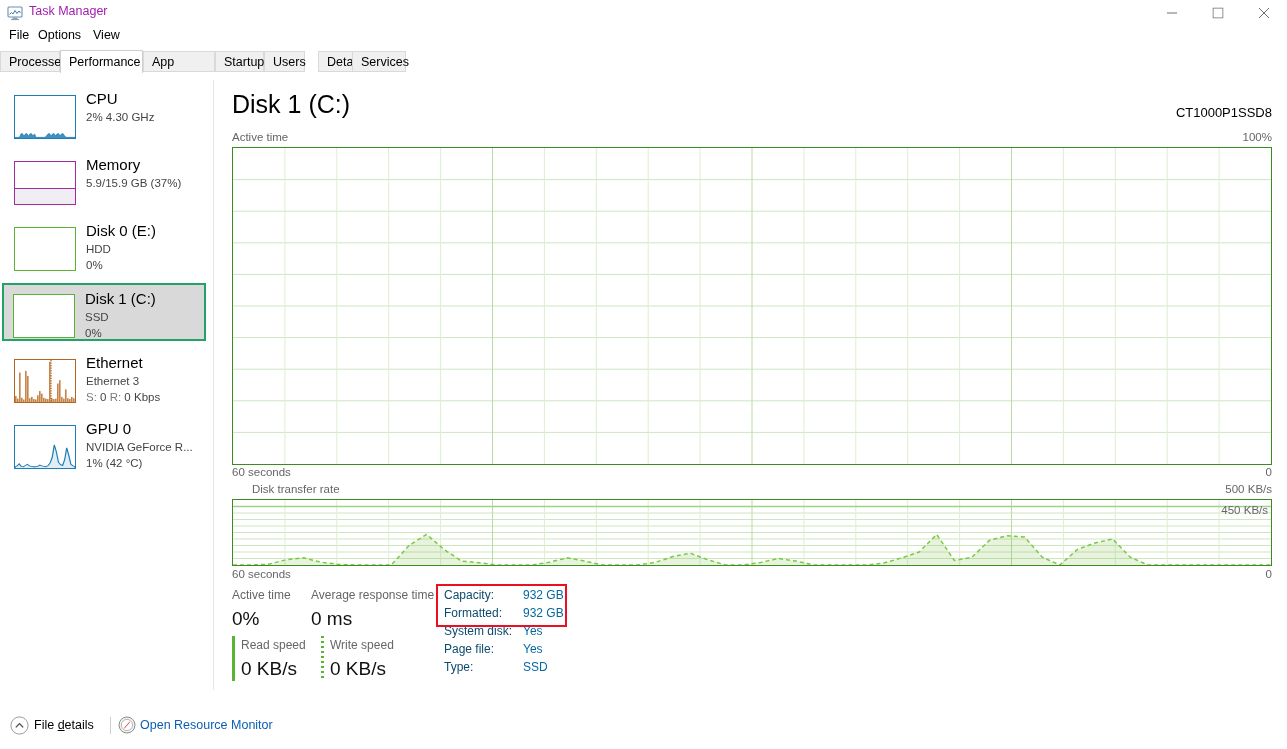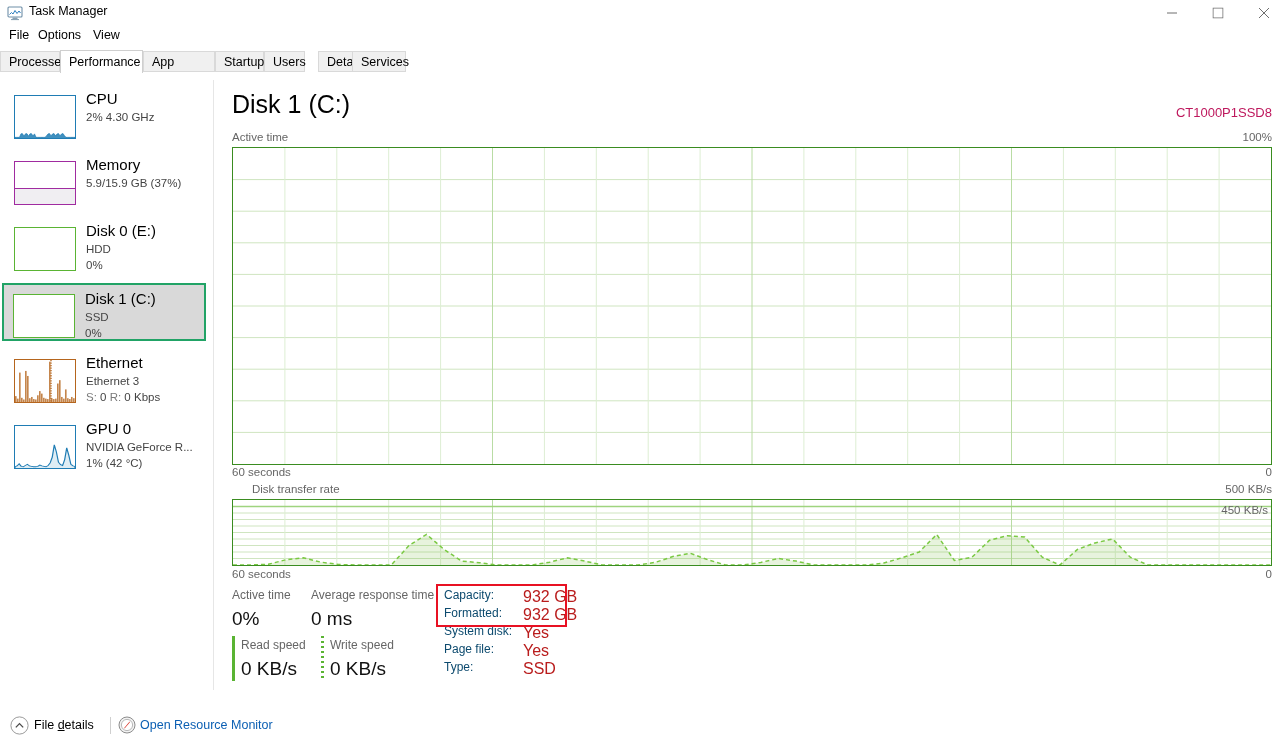--- a/index.html
+++ b/index.html
@@ -9,21 +9,21 @@
     background:#ffffff;
     font-family:"Liberation Sans","DejaVu Sans",sans-serif;
     font-size:12px;color:#000;
     -webkit-font-smoothing:antialiased;
   }
   .app{position:relative;width:1287px;height:749px;}
 
   
   .titlebar{position:absolute;left:0;top:0;width:1287px;height:26px;background:#ffffff;}
   .tb-icon{position:absolute;left:7px;top:5px;width:16px;height:16px;}
-  .tb-title{position:absolute;left:29px;top:4px;font-size:12.5px;color:#000000;}
+  .tb-title{position:absolute;left:29px;top:4px;font-size:12.5px;color:#a21caf;}
   .wbtn{position:absolute;top:0;width:46px;height:26px;cursor:default;}
   .wbtn svg{position:absolute;left:50%;top:50%;transform:translate(-50%,-50%);}
   #btn-min{right:92px;}
   #btn-max{right:46px;}
   #btn-close{right:0px;}
 
   
   .menubar{position:absolute;left:0;top:27px;width:1287px;height:20px;}
   .menuitem{position:absolute;top:0;font-size:12.5px;color:#000;padding:1px 5px;cursor:default;}
 
@@ -48,34 +48,34 @@
   .side-item.selected .s-sub1{left:81px;}
   .s-sub2{position:absolute;left:82px;top:42px;font-size:11.5px;color:#444;white-space:nowrap;}
   .side-item.selected .s-sub2{left:81px;}
   .dimlab{color:#7a7a7a;}
 
   .vsep{position:absolute;left:213px;top:80px;width:1px;height:610px;background:#e6e6e6;}
 
   
   .main{position:absolute;left:226px;top:78px;width:1048px;height:620px;}
   .page-title{position:absolute;left:6px;top:12px;font-size:25px;color:#000;letter-spacing:0px;}
-  .device-model{position:absolute;right:2px;top:27px;font-size:13px;color:#be185d;}
+  .device-model{position:absolute;right:2px;top:27px;font-size:13px;color:#000000;}
 
   .cap-left{position:absolute;font-size:11.5px;color:#666;}
   .cap-right{position:absolute;font-size:11.5px;color:#666;}
 
   .graph{position:absolute;box-sizing:border-box;border:1px solid #3a8c20;background:#ffffff;overflow:hidden;}
   .graph svg{display:block;}
 
   
   .stats{position:absolute;left:0px;top:510px;width:1048px;height:105px;}
   .st-lab{position:absolute;font-size:12px;color:#666;white-space:nowrap;}
   .st-val{position:absolute;font-size:19px;color:#111;white-space:nowrap;}
   .rowlab{position:absolute;font-size:12px;color:#0c4a6e;white-space:nowrap;}
-  .rowval{position:absolute;font-size:16px;color:#b91c1c;white-space:nowrap;}
+  .rowval{position:absolute;font-size:12px;color:#0369a1;white-space:nowrap;}
   .bar-solid{position:absolute;width:3px;background:#5ab433;}
   .bar-dotted{position:absolute;width:3px;
      background-image:linear-gradient(#5ab433 50%, rgba(255,255,255,0) 0%);
      background-size:3px 5px;background-repeat:repeat-y;}
   .redbox{position:absolute;border:2px solid #e81123;box-sizing:border-box;pointer-events:none;}
 
   
   .bottombar{position:absolute;left:0;top:703px;width:1287px;height:46px;background:#ffffff;}
   .bb-chev{position:absolute;left:10px;top:13px;width:19px;height:19px;cursor:default;}
   .bb-fewer{position:absolute;left:34px;top:15px;font-size:12.5px;color:#000;cursor:default;}

